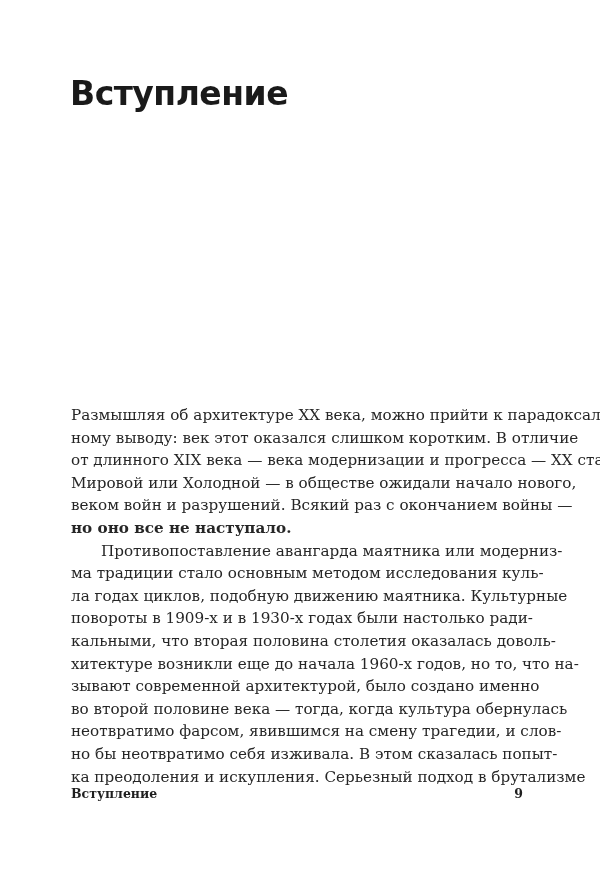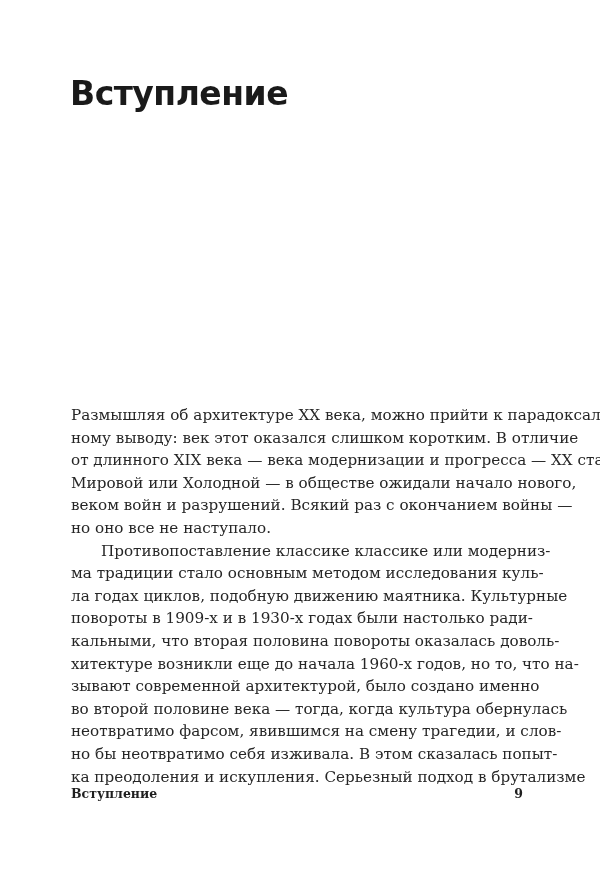--- a/index.html
+++ b/index.html
@@ -38,20 +38,21 @@
     }
     .line {
       display: block;
       white-space: nowrap;
       text-align: justify;
       text-align-last: justify;
       height: 22.6px;
     }
     .line.last {
       text-align-last: left;
+      font-weight: bold;
     }
     .line.indent {
       padding-left: 30px;
     }
     .footer {
       position: absolute;
       left: 71px;
       top: 786px;
       width: 452px;
       display: flex;
@@ -69,25 +70,25 @@
 
 <div class="body-text">
 
   <span class="line">Размышляя об архитектуре XX века, можно прийти к парадоксаль-</span>
   <span class="line">ному выводу: век этот оказался слишком коротким. В отличие</span>
   <span class="line">от длинного XIX века — века модернизации и прогресса — XX стал</span>
   <span class="line">Мировой или Холодной — в обществе ожидали начало нового,</span>
   <span class="line">веком войн и разрушений. Всякий раз с окончанием войны —</span>
   <span class="line last">но оно все не наступало.</span>
 
-  <span class="line indent">Противопоставление классике классике или модерниз-</span>
+  <span class="line indent">Противопоставление авангарда маятника или модерниз-</span>
   <span class="line">ма традиции стало основным методом исследования куль-</span>
   <span class="line">ла годах циклов, подобную движению маятника. Культурные</span>
   <span class="line">повороты в 1909-х и в 1930-х годах были настолько ради-</span>
-  <span class="line">кальными, что вторая половина повороты оказалась доволь-</span>
+  <span class="line">кальными, что вторая половина столетия оказалась доволь-</span>
   <span class="line">хитектуре возникли еще до начала 1960-х годов, но то, что на-</span>
   <span class="line">зывают современной архитектурой, было создано именно</span>
   <span class="line">во второй половине века — тогда, когда культура обернулась</span>
   <span class="line">неотвратимо фарсом, явившимся на смену трагедии, и слов-</span>
   <span class="line">но бы неотвратимо себя изживала. В этом сказалась попыт-</span>
   <span class="line">ка преодоления и искупления. Серьезный подход в брутализме</span>
 </div>
 
 <div class="footer">
   <span>Вступление</span>

